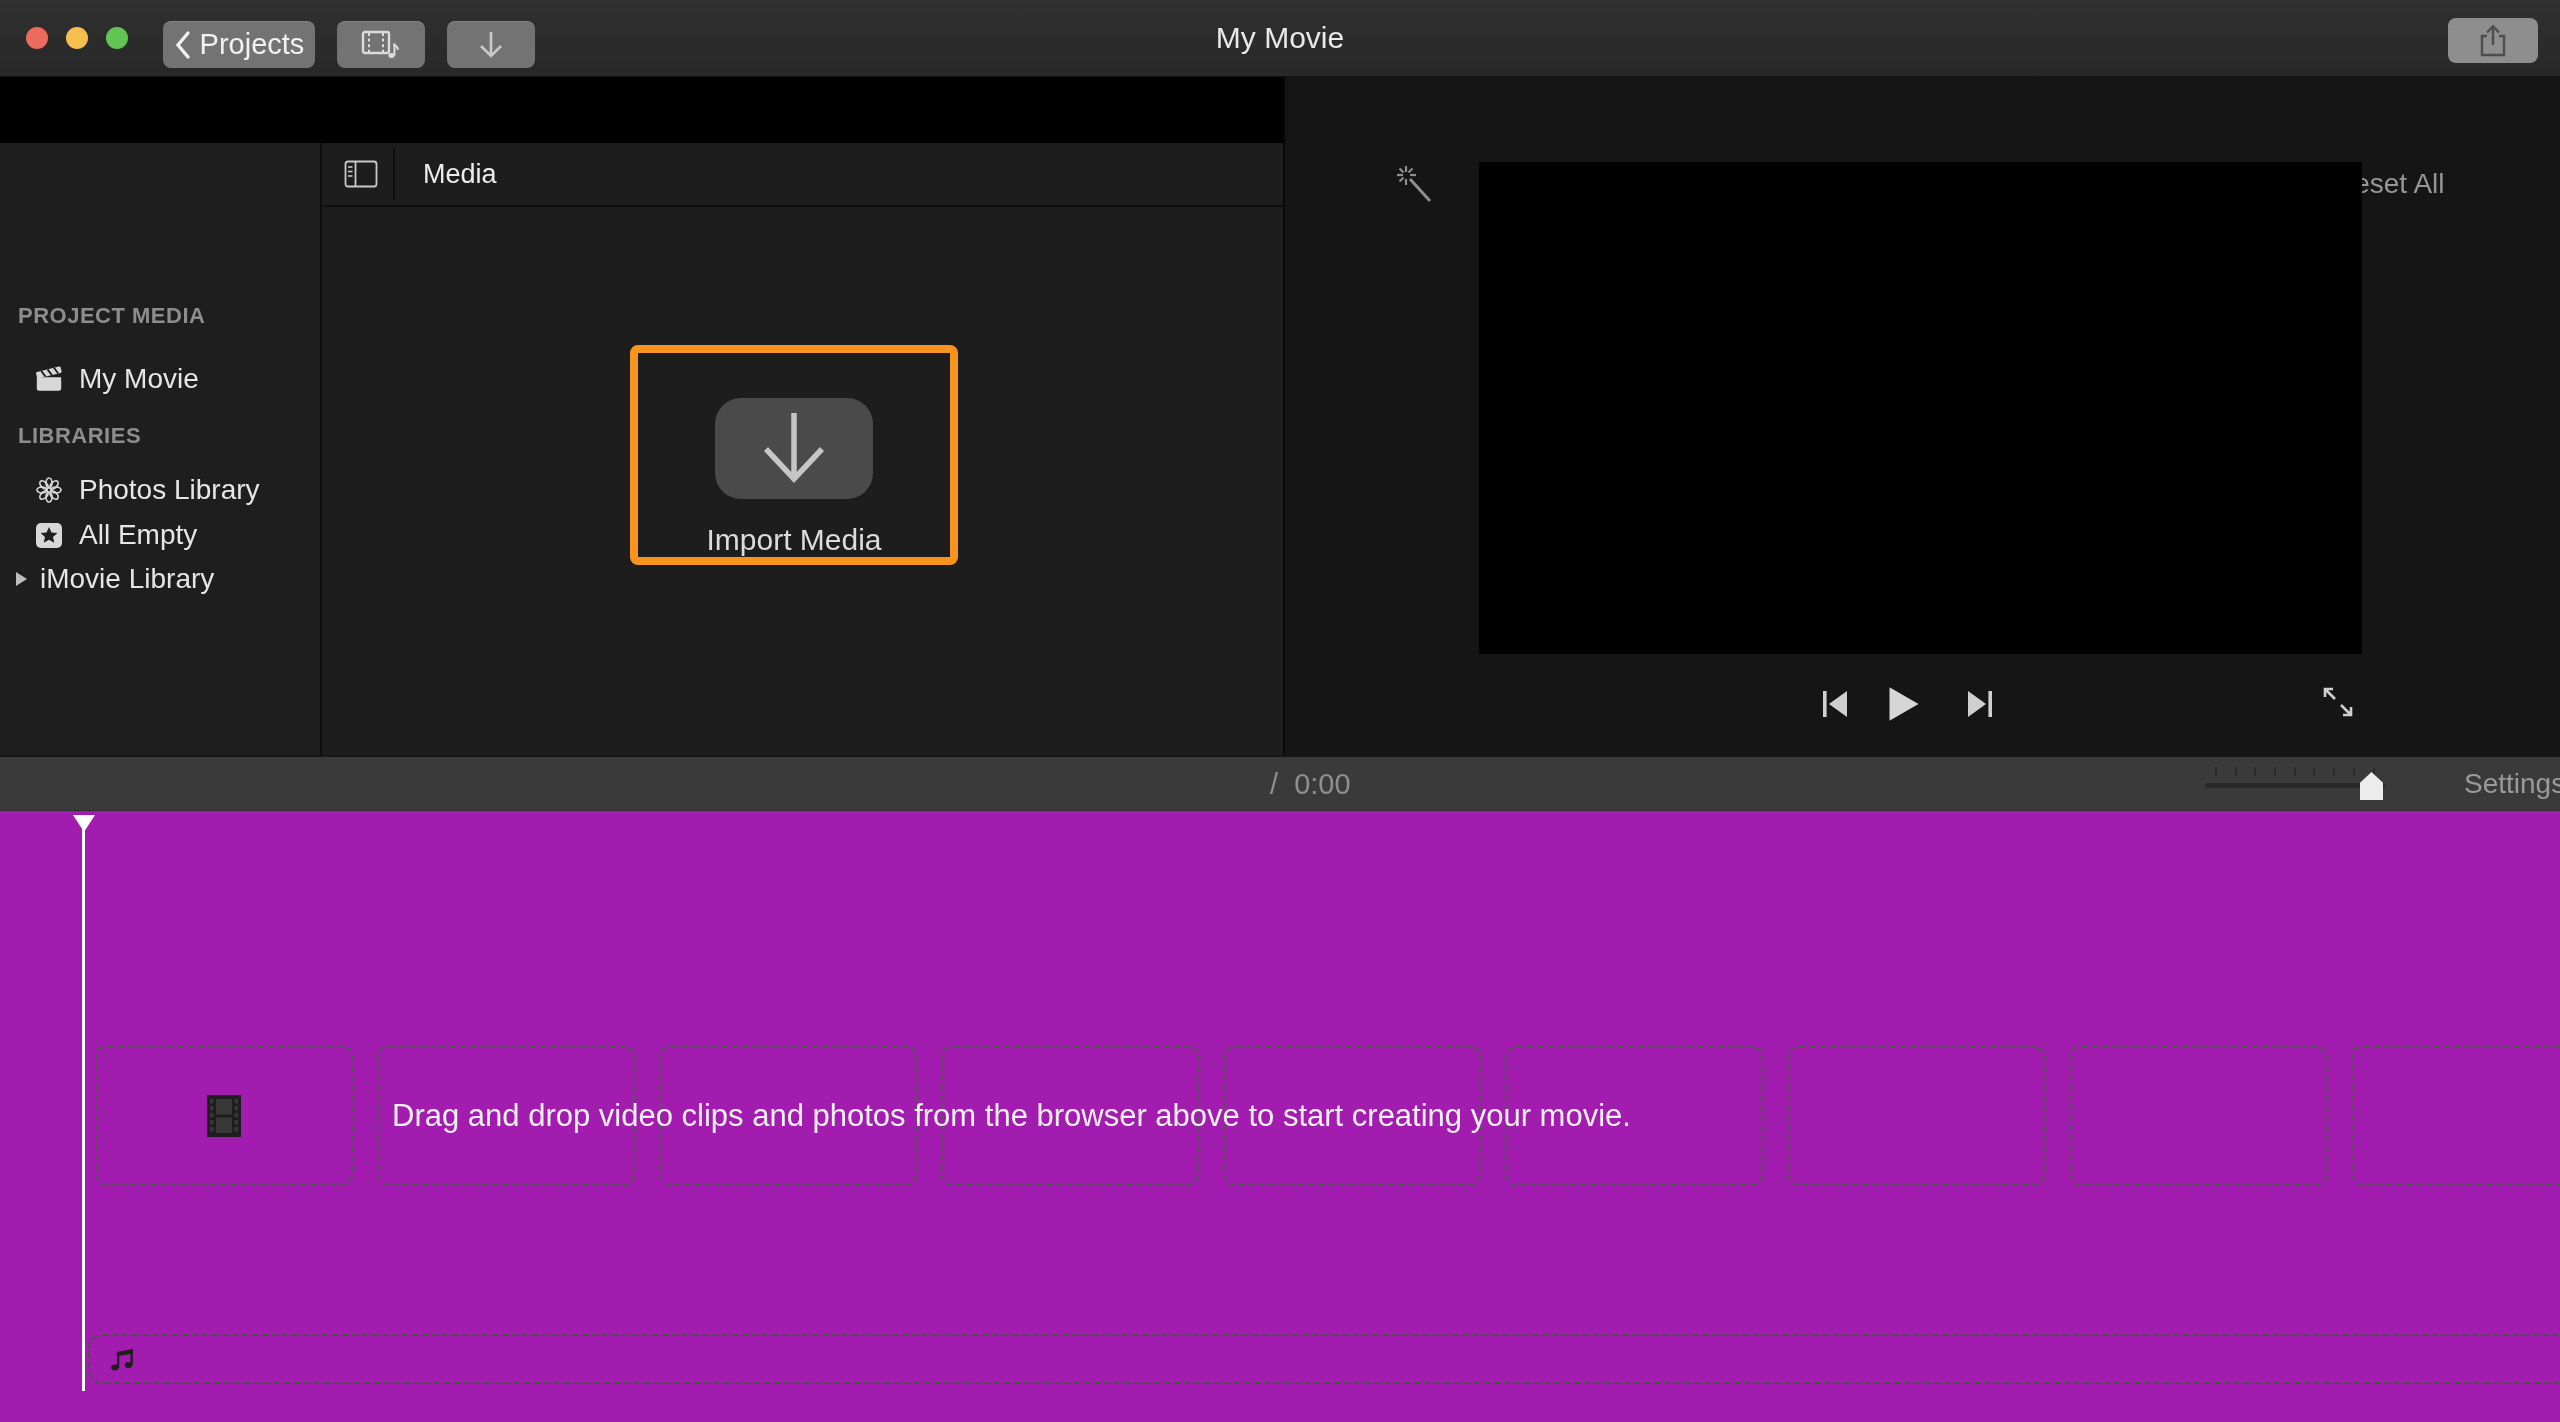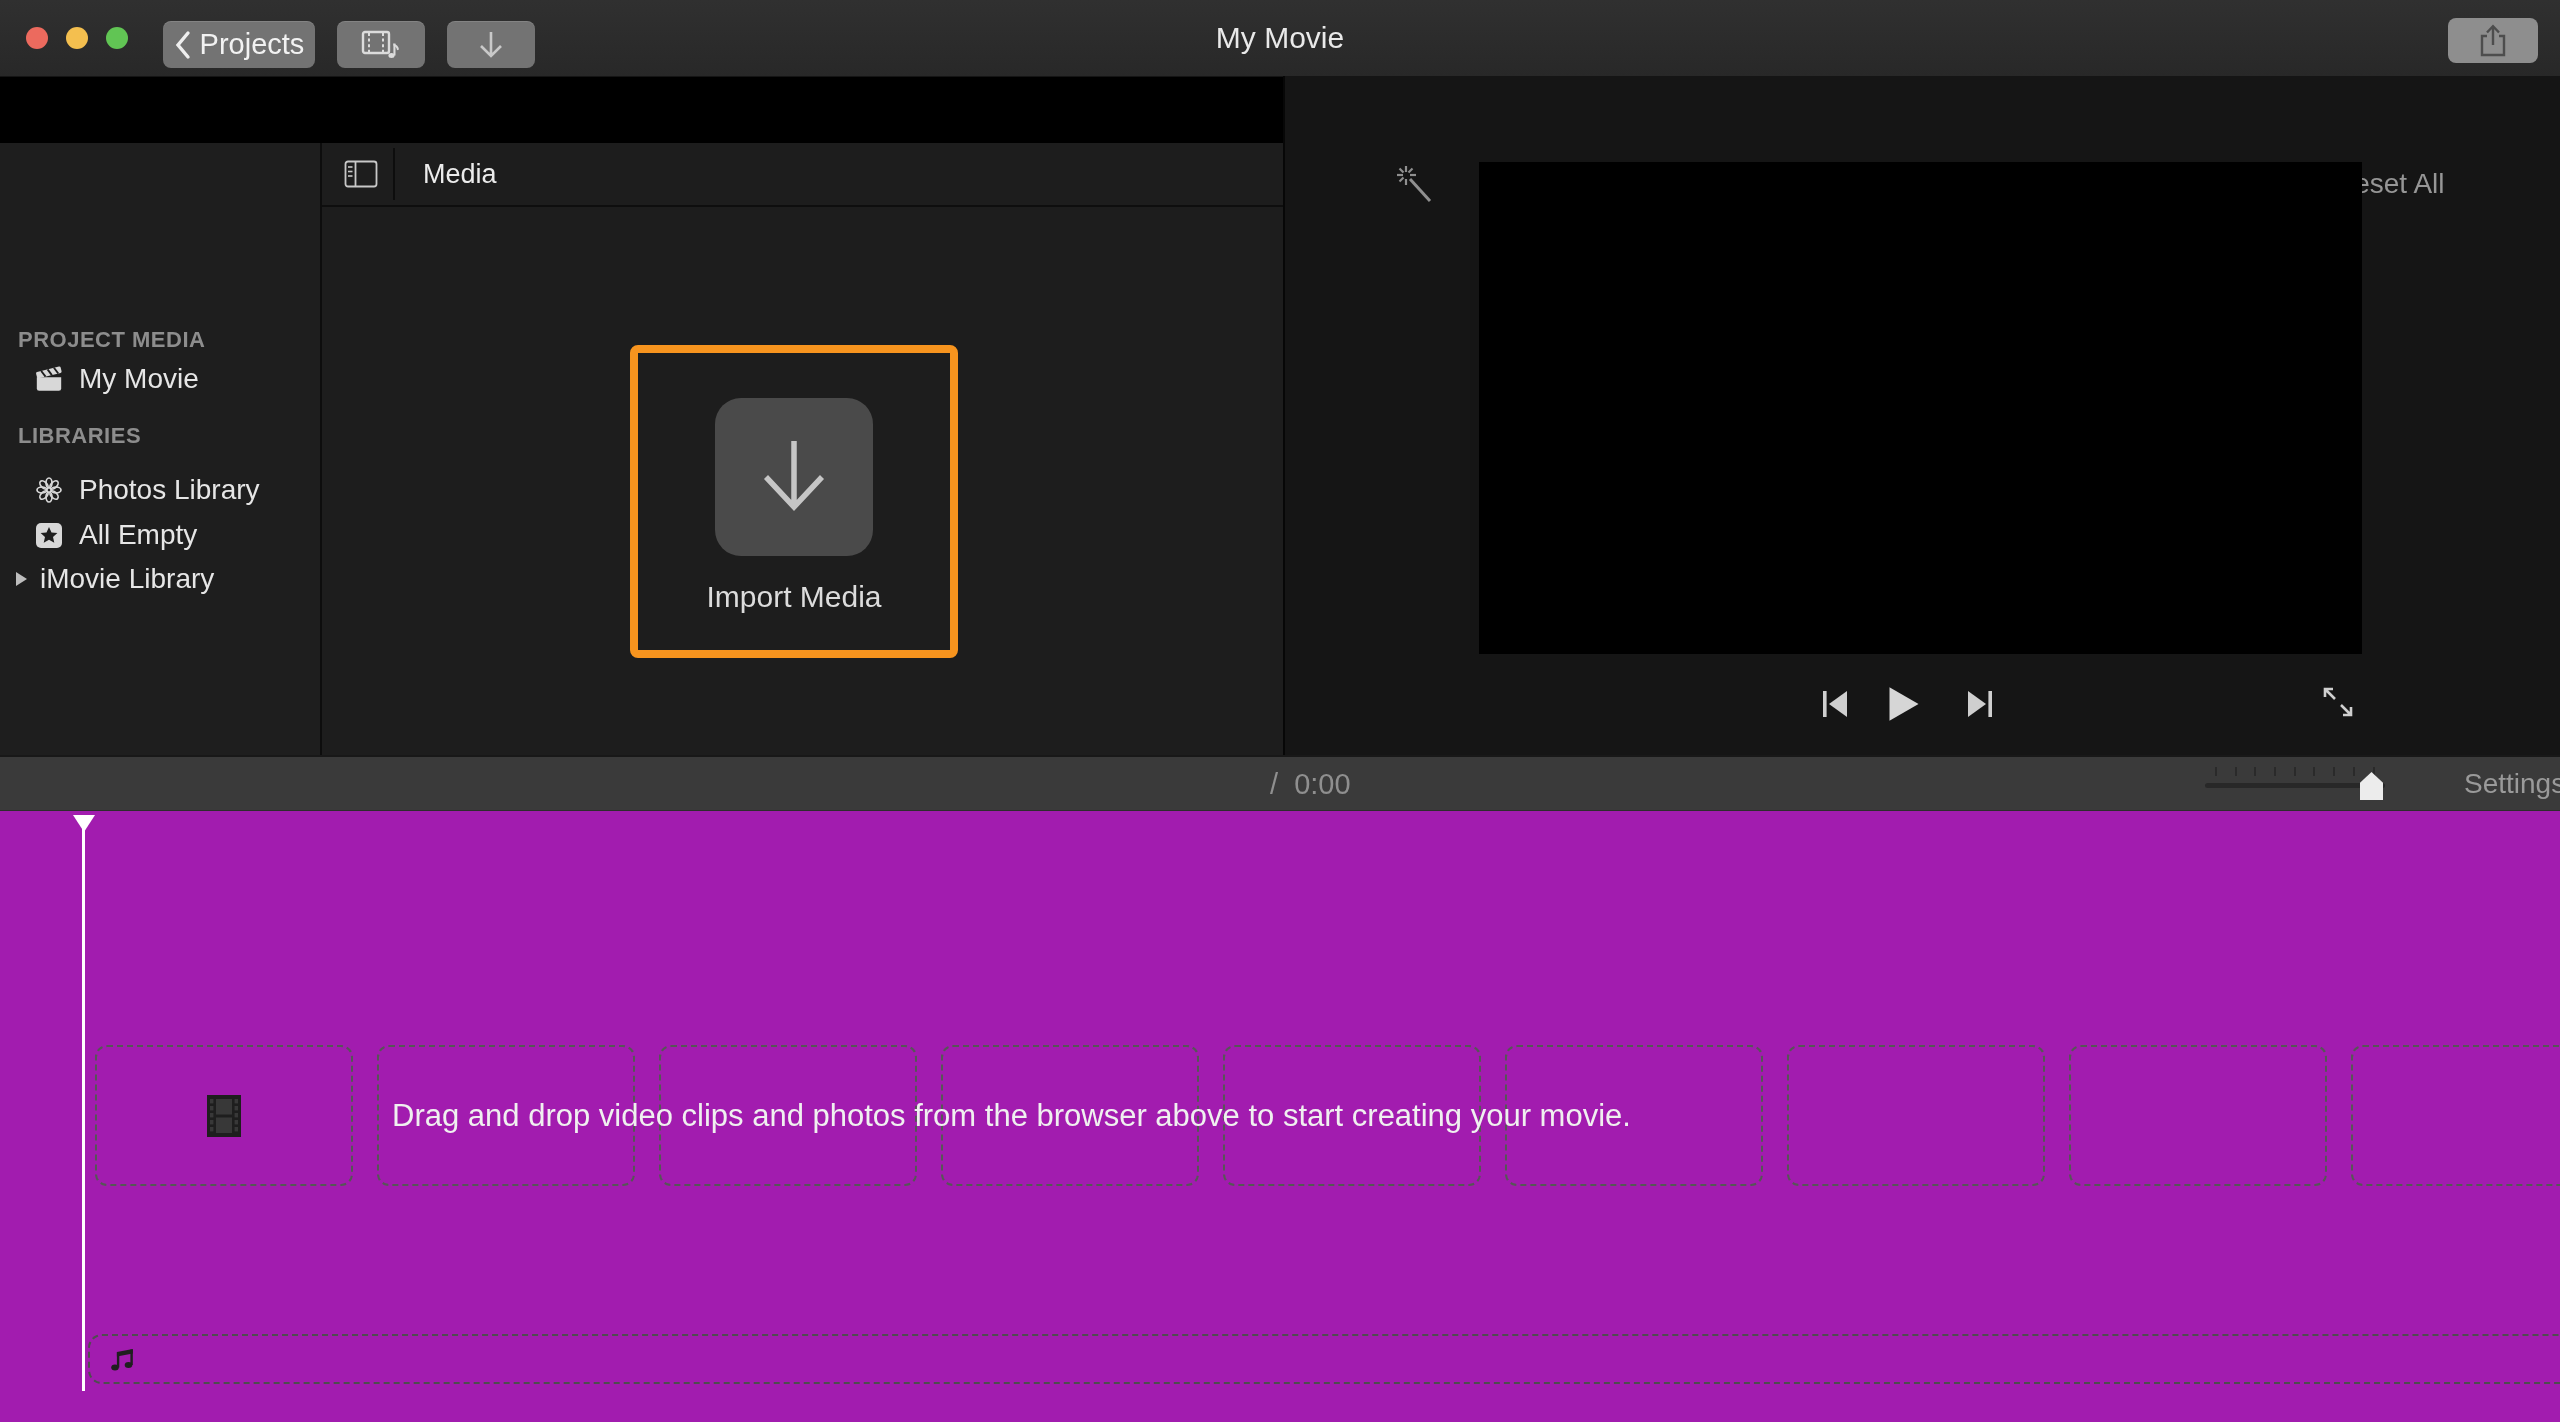--- a/index.html
+++ b/index.html
@@ -46,21 +46,21 @@
 
   
   .browser{left:322px;top:143px;width:961px;height:612px;background:#1d1d1d;}
   .browser-hd{position:absolute;left:0;top:0;width:100%;height:62px;
               border-bottom:2px solid #0e0e0e;}
   .toggle-btn{position:absolute;left:20px;top:16px;width:38px;height:30px;
               display:flex;align-items:center;justify-content:center;}
   .hd-sep{position:absolute;left:71px;top:5px;width:2px;height:52px;background:#0d0d0d;}
   .hd-label{position:absolute;left:101px;top:0;height:62px;display:flex;
             align-items:center;color:#ececec;font-size:27px;}
-  .import-box{position:absolute;left:308px;top:202px;width:328px;height:313px;
+  .import-box{position:absolute;left:308px;top:202px;width:328px;height:220px;
               border:8px solid #F7941E;border-radius:8px;box-sizing:border-box;
               display:flex;flex-direction:column;align-items:center;}
   .import-square{margin-top:45px;width:158px;height:158px;background:#4a4a4a;
                  border-radius:26px;display:flex;align-items:center;justify-content:center;}
   .import-label{margin-top:24px;color:#dcdcdc;font-size:30px;}
 
   
   .viewer{left:1285px;top:76px;width:1275px;height:679px;background:#151515;}
   .vicon{position:absolute;top:88px;width:44px;height:40px;display:flex;
          align-items:center;justify-content:center;}
@@ -141,21 +141,21 @@
     <div class="abs btn-share">
       <svg width="34" height="36" viewBox="0 0 34 36">
         <path d="M11 13 H6 V32 H28 V13 H23" fill="none" stroke="#4d4d4d" stroke-width="2.4"></path>
         <path d="M17 22 V4 M11 9.5 L17 3.2 L23 9.5" fill="none" stroke="#4d4d4d" stroke-width="2.4"></path>
       </svg>
     </div>
   </div>
 
 
   <div class="abs sidebar">
-    <div class="side-hd" style="top:184px;">PROJECT MEDIA</div>
+    <div class="side-hd" style="top:160px;">PROJECT MEDIA</div>
 
     <div class="side-row" style="left:34px;top:218px;">
       <span class="icon28">
         <svg width="32" height="30" viewBox="0 0 32 30">
           <g transform="rotate(-14 6 12)">
               <rect x="3" y="7" width="27" height="7" rx="1.5" fill="#d8d8d8"></rect>
             <line x1="9" y1="7" x2="12" y2="14" stroke="#1e1e1e" stroke-width="2"></line>
             <line x1="16" y1="7" x2="19" y2="14" stroke="#1e1e1e" stroke-width="2"></line>
             <line x1="23" y1="7" x2="26" y2="14" stroke="#1e1e1e" stroke-width="2"></line>
             </g>

